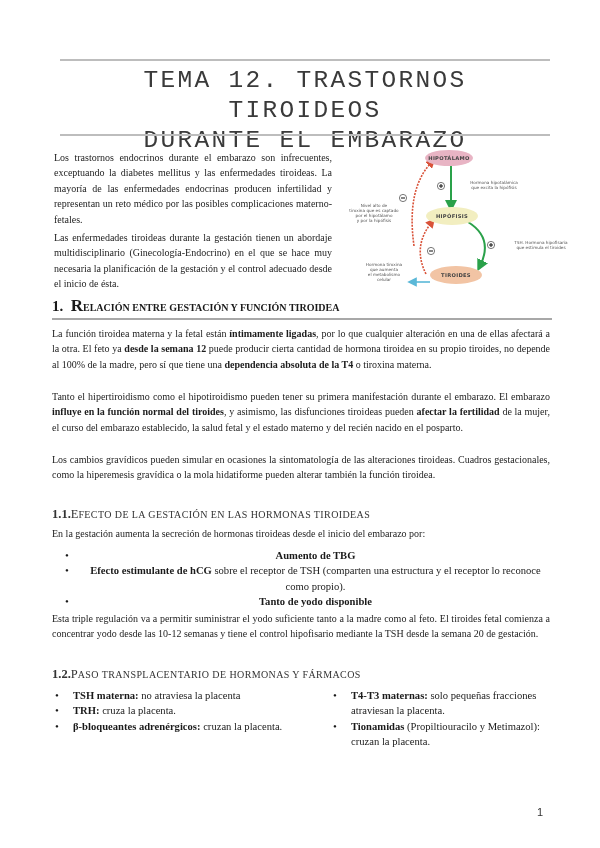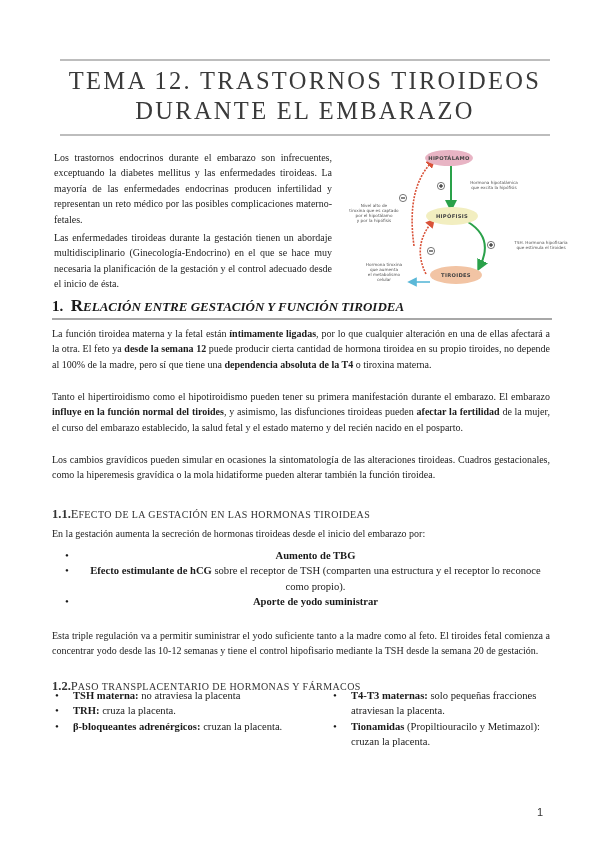--- a/index.html
+++ b/index.html
@@ -1,29 +1,29 @@
 <!DOCTYPE html>
 <html><head>
 <meta charset="utf-8">
 <style>
   html, body { margin: 0; padding: 0; background: #ffffff; }
   body { width: 600px; height: 848px; position: relative; overflow: hidden;
          font-family: "DejaVu Serif", "Liberation Serif", serif; color: #1a1a1a; }
   .page { position: absolute; left: 0; top: 0; width: 600px; height: 848px; }
   .rule { position: absolute; left: 60px; width: 490px; height: 2px; background: #bdbdbd; }
   .title { position: absolute; left: 60px; width: 490px; top: 66px; text-align: center;
-           font-family: Liberation Serif, serif; font-size: 24.5px; line-height: 30px;
+           font-family: Liberation Mono, monospace; font-size: 24.5px; line-height: 30px;
            letter-spacing: 2.3px; color: #3a3a3a; }
   .p { position: absolute; font-family: "Liberation Serif", serif; font-size: 10px;
        line-height: 15.4px; text-align: justify; color: #1c1c1c; }
   .p b { font-weight: bold; }
   .h1 { position: absolute; left: 52px; top: 296px; font-family: "Liberation Serif", serif;
         font-weight: bold; font-size: 15px; color: #1a1a1a; }
   .h1 .big { font-size: 17px; }
-  .h1 .sc { font-size: 13px; font-style: italic; }
+  .h1 .sc { font-size: 10px; }
   .h1rule { position: absolute; left: 52px; top: 318px; width: 500px; height: 2px; background: #a8a8a8; }
   .h2 { position: absolute; left: 52px; font-family: "Liberation Serif", serif; color: #333; font-size: 12px; }
   .h2 .num { font-weight: bold; font-size: 12.5px; }
   .h2 .big { font-size: 12.5px; }
   .h2 .sc { font-size: 10px; letter-spacing: 0.4px; }
   ul.bl { position: absolute; margin: 0; padding: 0; list-style: none;
           font-family: "Liberation Serif", serif; font-size: 10.6px; line-height: 15.4px; }
   ul.bl li { position: relative; padding-left: 21px; }
   ul.bl li::before { content: "•"; position: absolute; left: 3px; top: 0; font-size: 11px; }
   .diagram { position: absolute; left: 344px; top: 138px; width: 236px; height: 150px; }
@@ -122,25 +122,25 @@
   </div>
   <div class="p" style="left:52px; top:452px; width:498px;">Los cambios gravídicos pueden simular en ocasiones la sintomatología de las alteraciones tiroideas. Cuadros gestacionales, como la hiperemesis gravídica o la mola hidatiforme pueden alterar también la función tiroidea.</div>
 
   <div class="h2" style="top:507px;">
     <span class="num">1.1.</span><span class="big">E</span><span class="sc">FECTO DE LA GESTACIÓN EN LAS HORMONAS TIROIDEAS</span>
   </div>
   <div class="p" style="left:52px; top:526px; width:498px;">En la gestación aumenta la secreción de hormonas tiroideas desde el inicio del embarazo por:</div>
   <ul class="bl" style="left:62px; top:548px; width:486px;text-align:center;">
     <li><b>Aumento de TBG</b><span></span></li>
     <li><b>Efecto estimulante de hCG</b><span> sobre el receptor de TSH (comparten una estructura y el receptor lo reconoce como propio).</span></li>
-    <li><b>Aporte de yodo suministrar</b><span></span></li>
+    <li><b>Tanto de yodo disponible</b><span></span></li>
   </ul>
-  <div class="p" style="left:52px; top:628px; width:498px;">Esta triple regulación va a permitir suministrar el yodo suficiente tanto a la madre como al feto. El tiroides fetal comienza a concentrar yodo desde las 10-12 semanas y tiene el control hipofisario mediante la TSH desde la semana 20 de gestación.</div>
+  <div class="p" style="left:52px; top:611px; width:498px;">Esta triple regulación va a permitir suministrar el yodo suficiente tanto a la madre como al feto. El tiroides fetal comienza a concentrar yodo desde las 10-12 semanas y tiene el control hipofisario mediante la TSH desde la semana 20 de gestación.</div>
 
-  <div class="h2" style="top:667px;margin-top:12px;">
+  <div class="h2" style="top:667px;">
     <span class="num">1.2.</span><span class="big">P</span><span class="sc">ASO TRANSPLACENTARIO DE HORMONAS Y FÁRMACOS</span>
   </div>
   <ul class="bl" style="left:52px; top:688px; width:270px;">
     <li><b>TSH materna:</b><span> no atraviesa la placenta</span></li>
     <li><b>TRH:</b><span> cruza la placenta.</span></li>
     <li><b>β-bloqueantes adrenérgicos:</b><span> cruzan la placenta.</span></li>
   </ul>
   <ul class="bl" style="left:330px; top:688px; width:222px;">
     <li><b>T4-T3 maternas:</b><span> solo pequeñas fracciones atraviesan la placenta.</span></li>
     <li><b>Tionamidas</b><span> (Propiltiouracilo y Metimazol): cruzan la placenta.</span></li>

